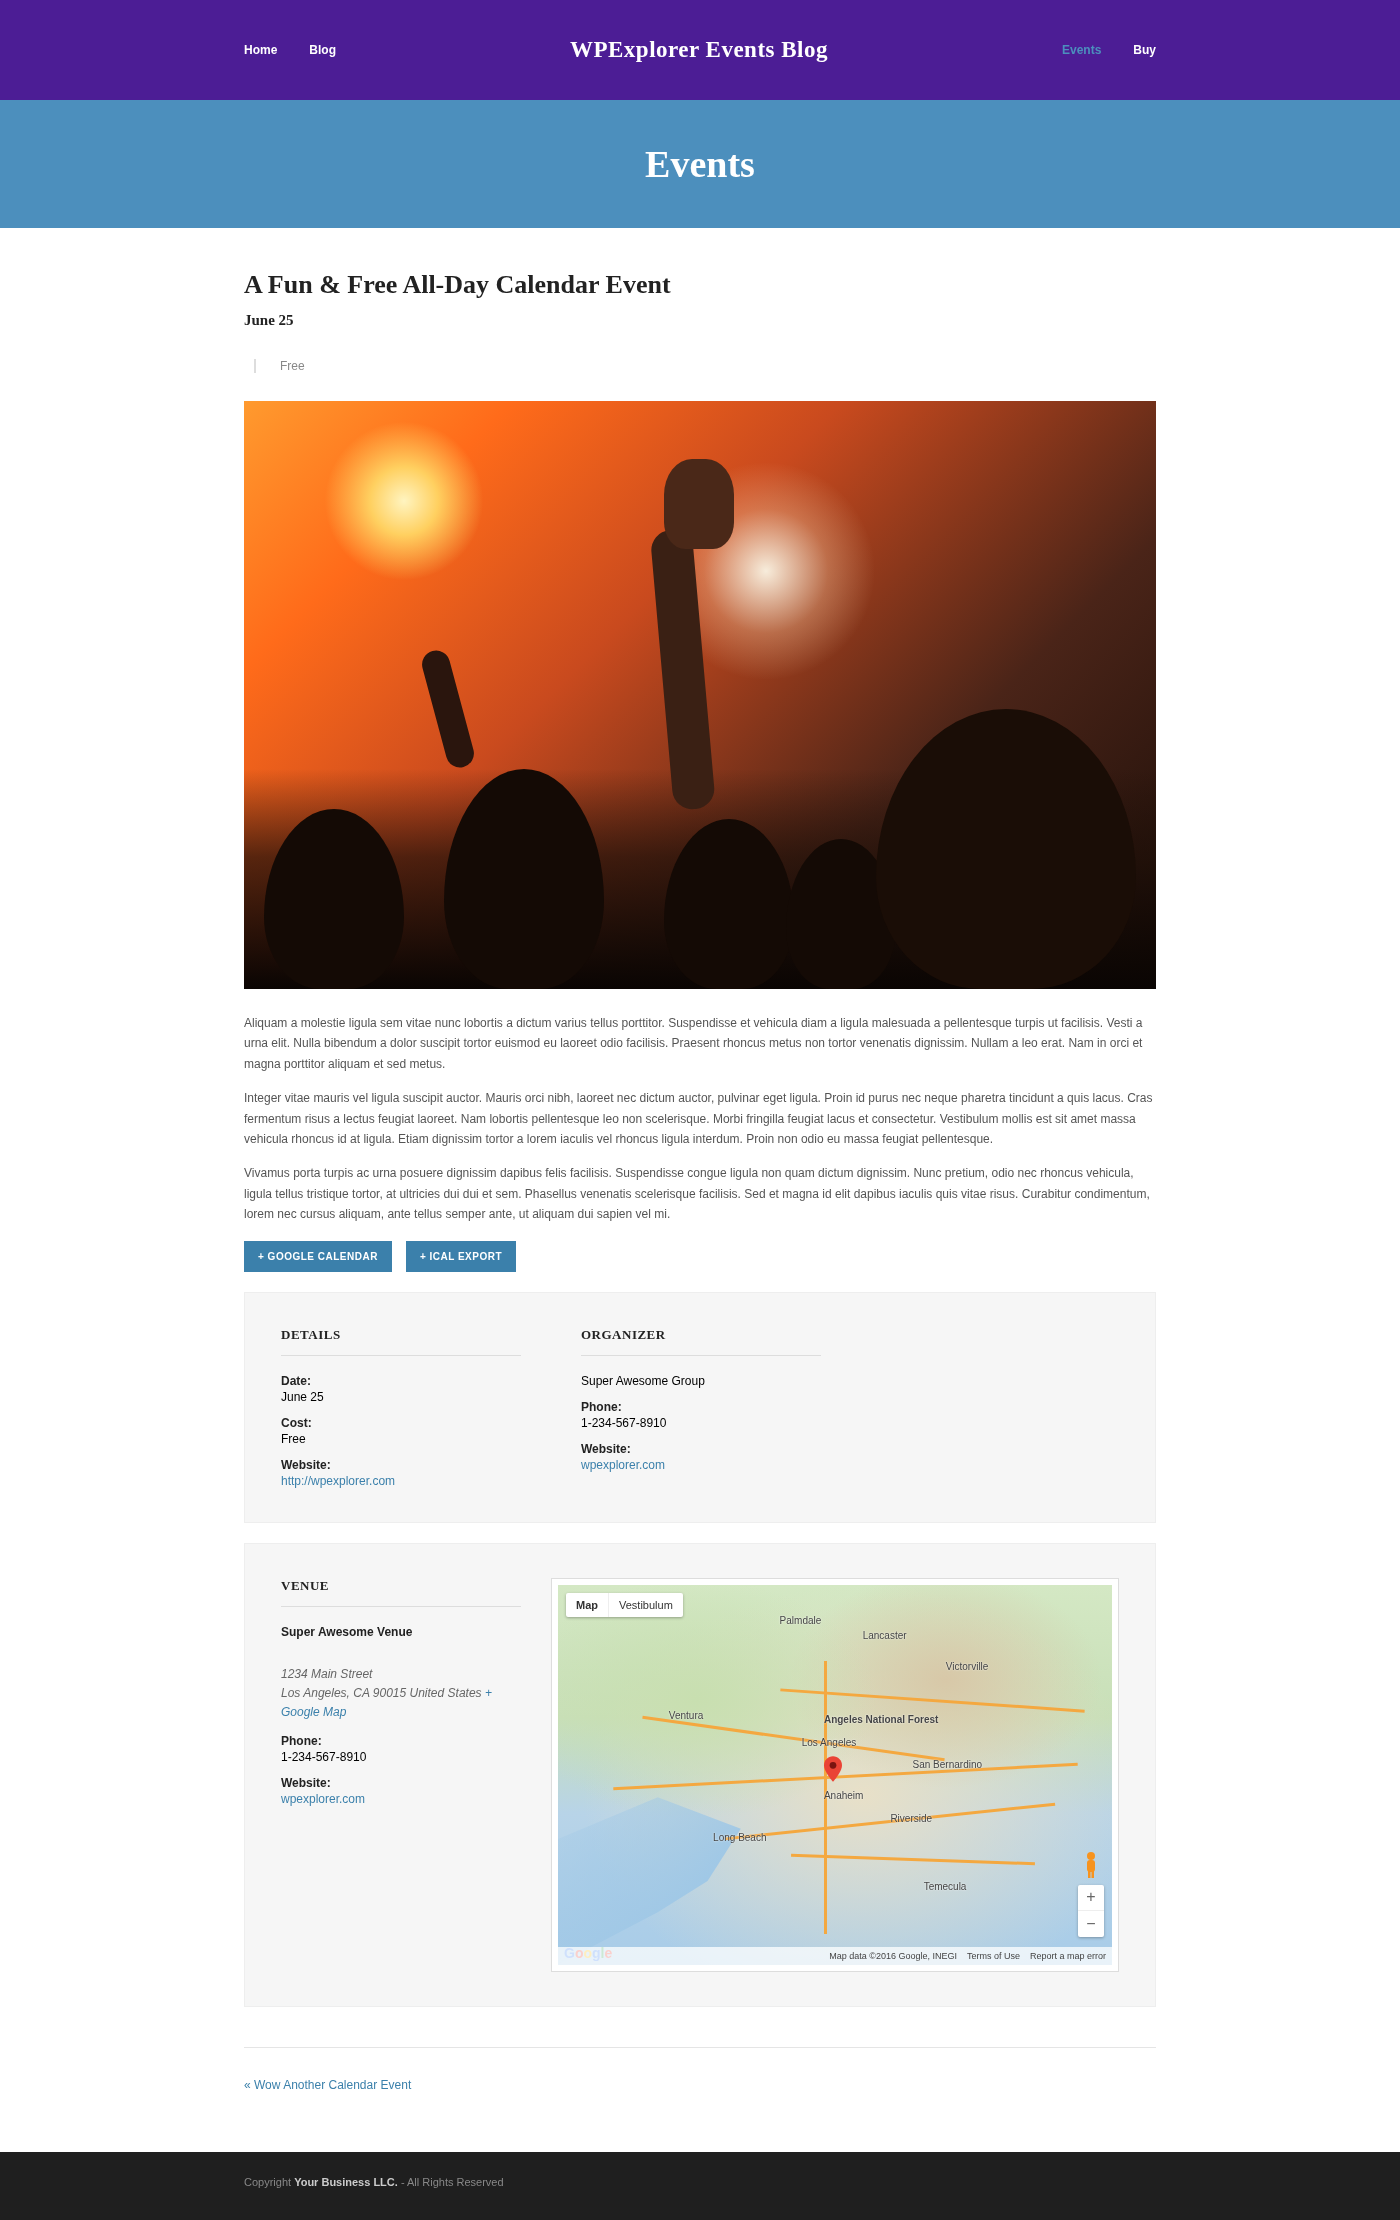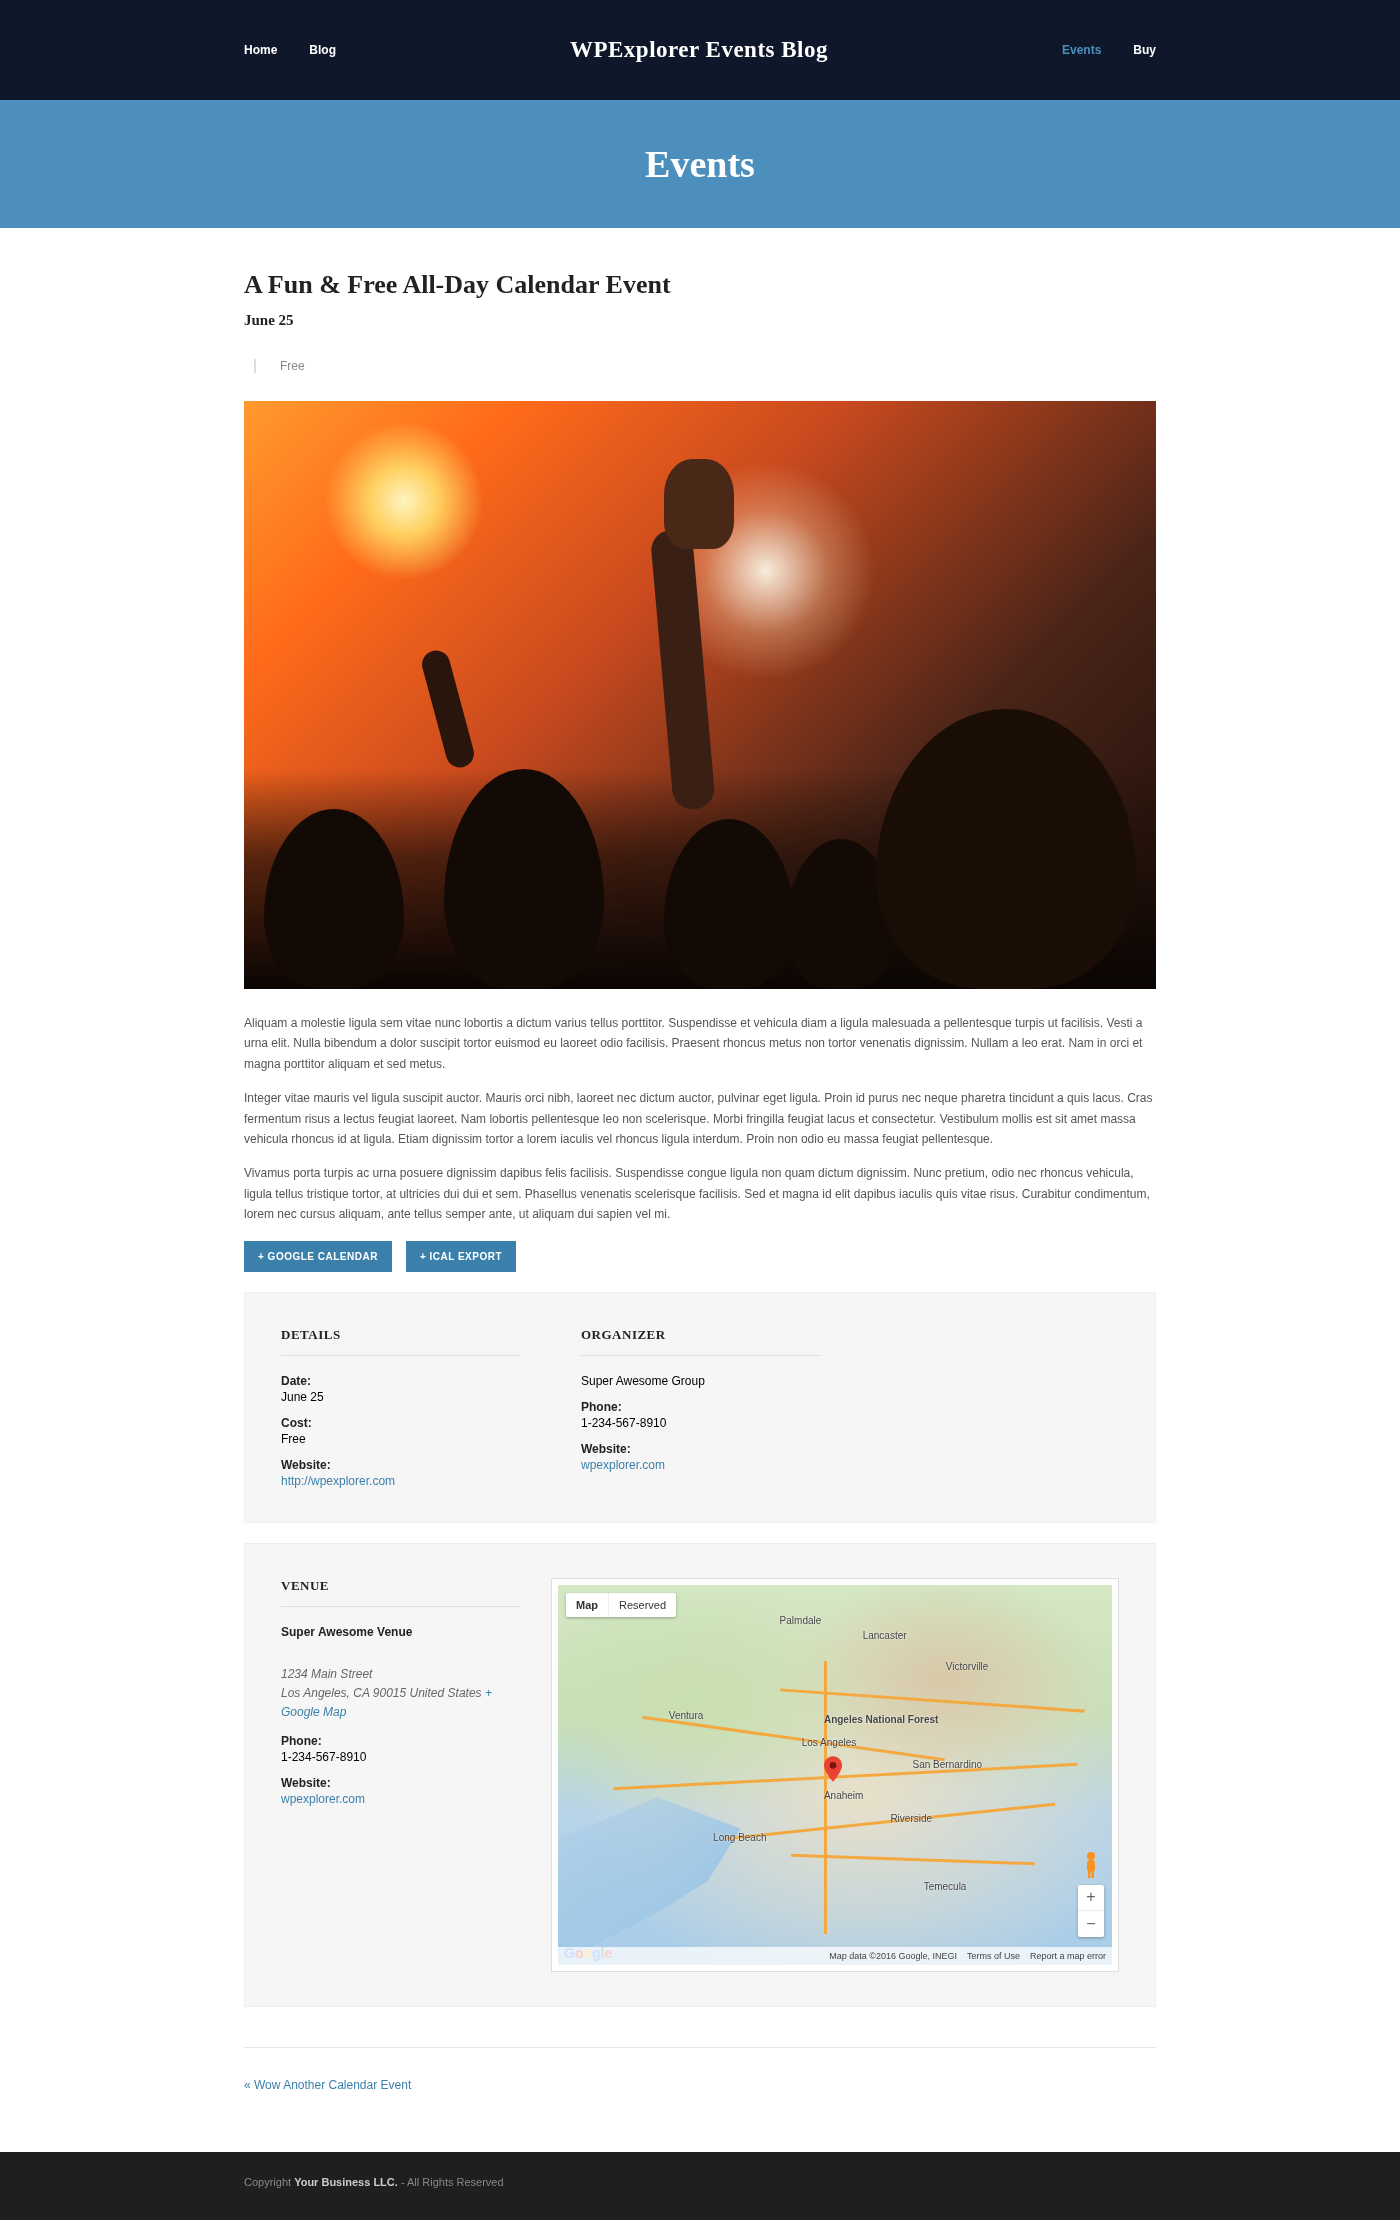--- a/index.html
+++ b/index.html
@@ -1,18 +1,18 @@
 <!DOCTYPE html>
 <html><head>
 <meta charset="utf-8">
 <style>
 * { margin: 0; padding: 0; box-sizing: border-box; }
 body { font-family: Arial, Helvetica, sans-serif; background: #fff; color: #333; }
 
-.topbar { background: #0f172a; height: 100px; display: flex; align-items: center; justify-content: center; }
+.topbar { background: #4c1d95; height: 100px; display: flex; align-items: center; justify-content: center; }
 .topbar-inner { width: 912px; display: flex; align-items: center; justify-content: space-between; }
 .nav-left, .nav-right { display: flex; gap: 32px; font-size: 12px; font-weight: bold; }
 .nav-left a, .nav-right a { color: #fff; text-decoration: none; }
 .nav-right a.active { color: #4c8fbd; }
 .brand { color: #fff; font-size: 23px; font-weight: bold; font-family: Georgia, serif; letter-spacing: 0.5px; }
 
 .banner { background: #4c8fbd; padding: 42px 0; text-align: center; }
 .banner h1 { color: #fff; font-size: 38px; font-family: Georgia, serif; font-weight: bold; }
 
 .container { width: 912px; margin: 0 auto; }
@@ -208,21 +208,21 @@
           <div class="city c10">Temecula</div>
           <div class="city c11">Angeles National Forest</div>
           <div class="pin">
             <svg viewBox="0 0 24 34">
                 <path fill="#ea4335" d="M12 0C5.4 0 0 5.4 0 12c0 9 12 22 12 22s12-13 12-22C24 5.4 18.6 0 12 0z"></path>
                 <circle cx="12" cy="12" r="4.5" fill="#7a1410"></circle>
               </svg>
           </div>
           <div class="map-controls-tl">
             <span>Map</span>
-            <span>Reserved</span>
+            <span>Vestibulum</span>
           </div>
           <div class="map-controls-br">
             <div class="pegman">
               <svg viewBox="0 0 20 28">
                   <circle cx="10" cy="5" r="4" fill="#f7931e"></circle>
                   <rect x="6" y="9" width="8" height="12" rx="3" fill="#f7931e"></rect>
                   <rect x="7" y="20" width="2.5" height="7" fill="#f7931e"></rect>
                   <rect x="10.5" y="20" width="2.5" height="7" fill="#f7931e"></rect>
                 </svg>
             </div>

